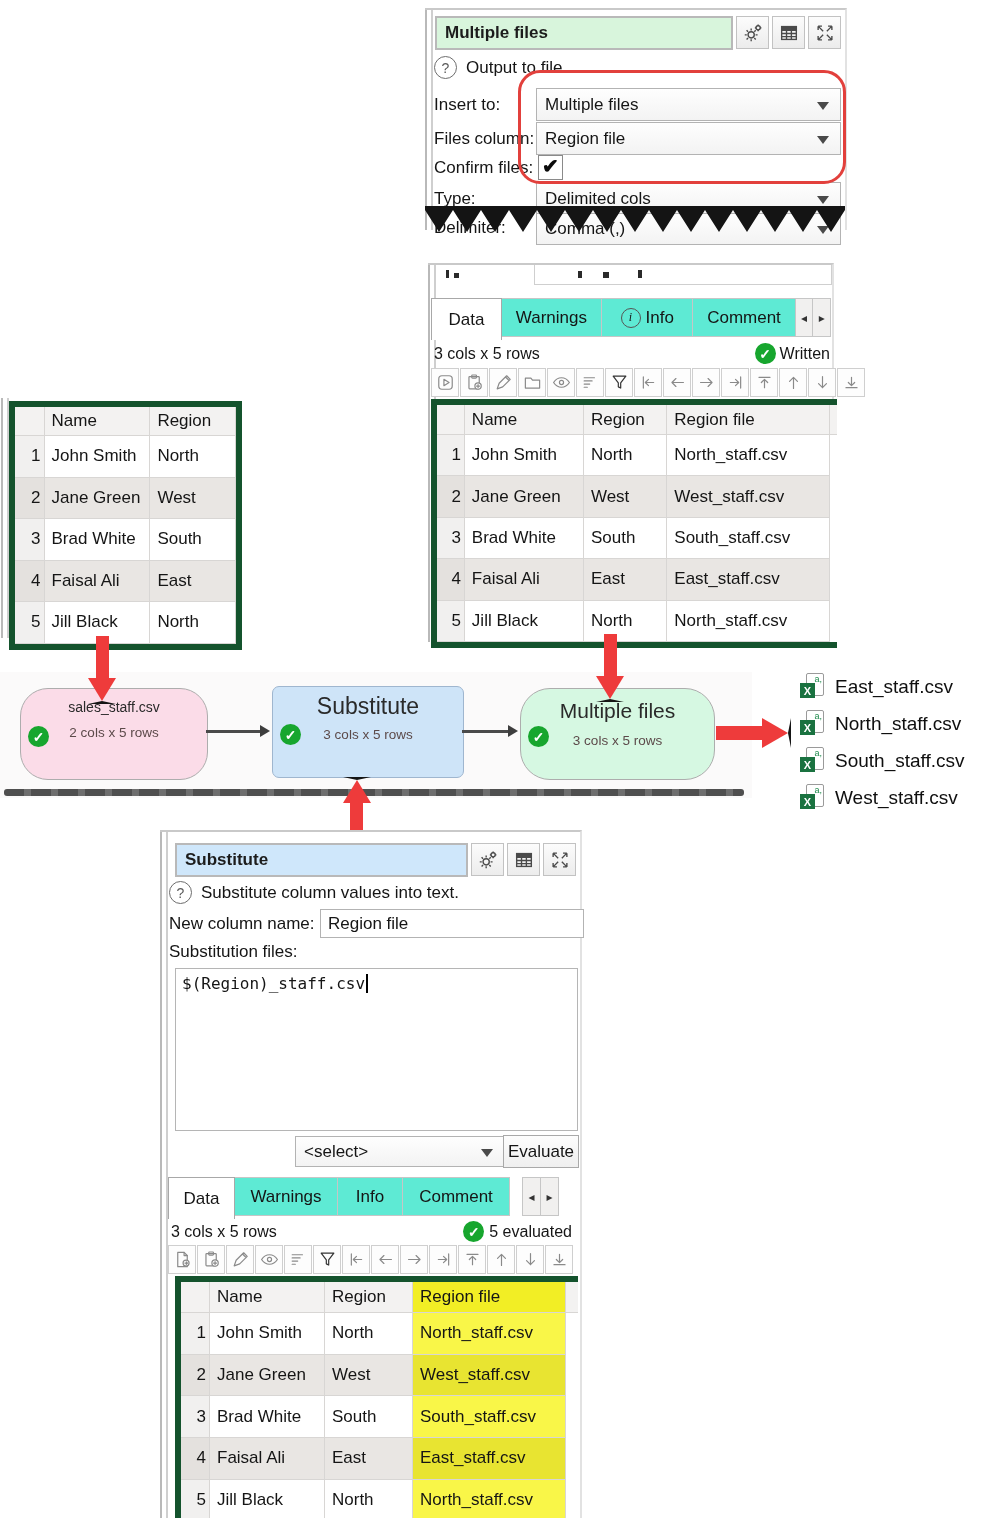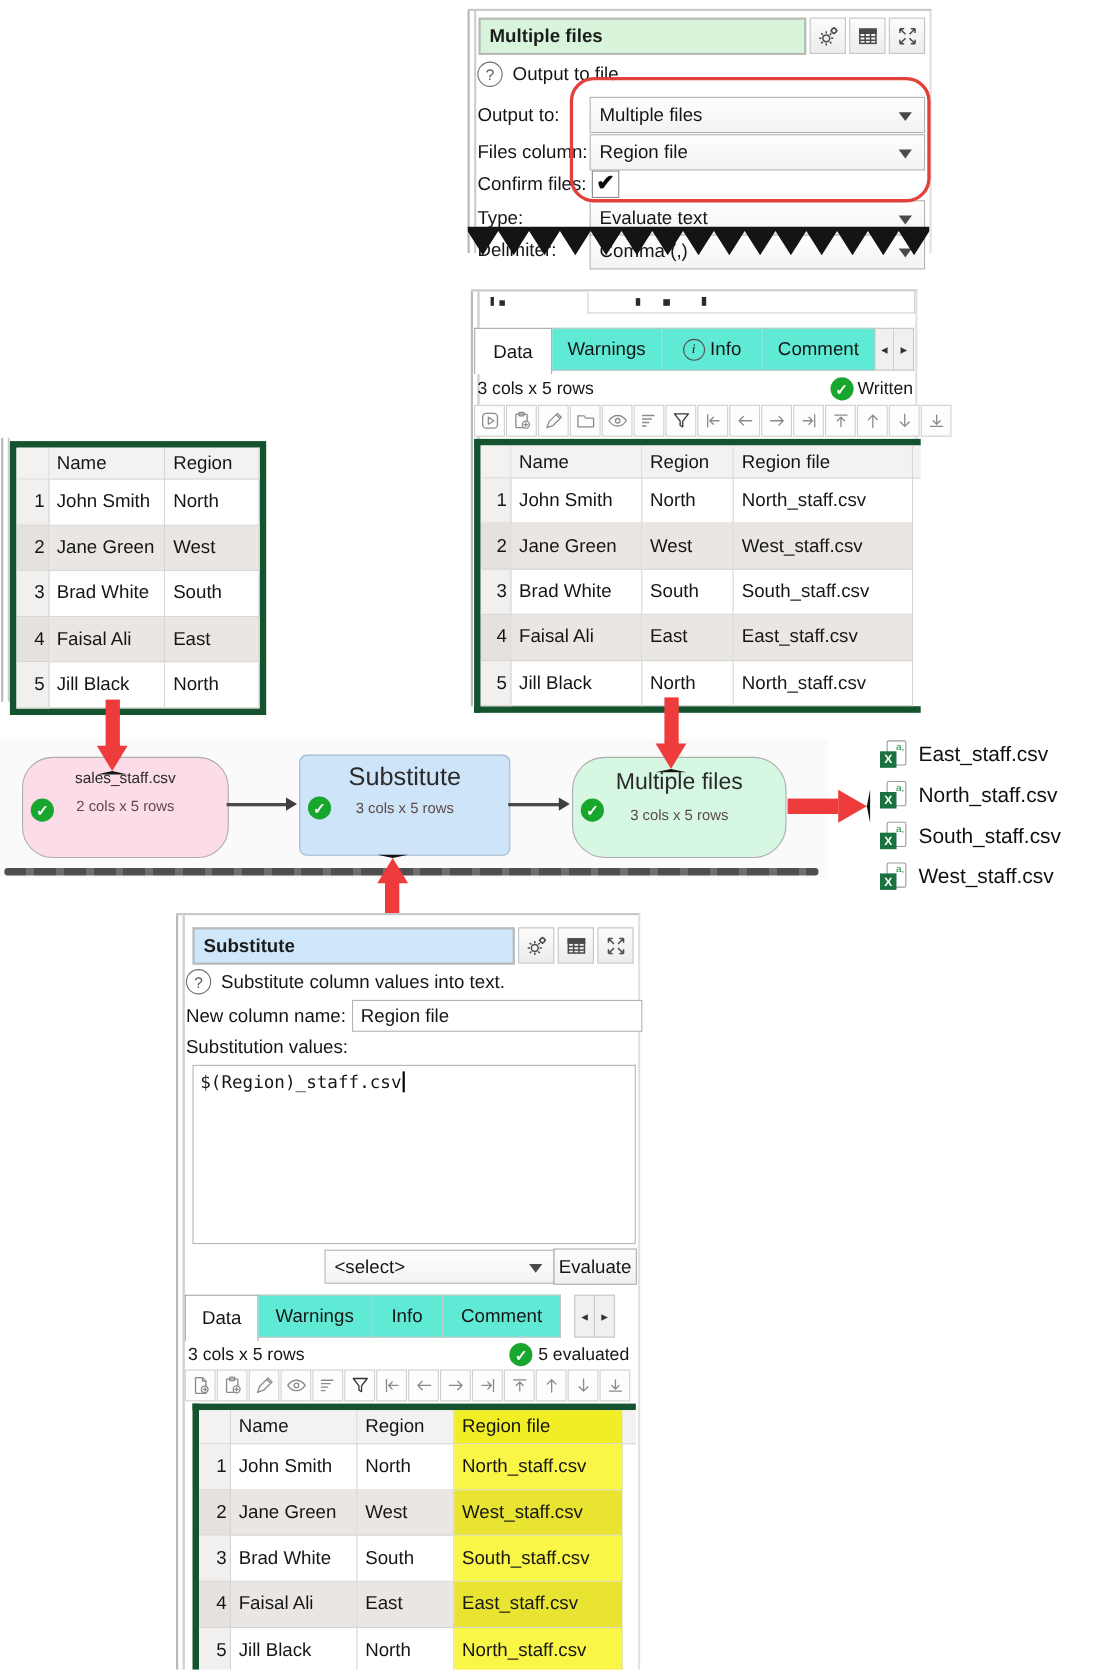--- a/index.html
+++ b/index.html
@@ -134,39 +134,39 @@
             <path d="M10 10L4.5 4.5M4.5 4.5v4.2M4.5 4.5h4.2M14 10l5.5-5.5M19.5 4.5v4.2M19.5 4.5h-4.2M10 14l-5.5 5.5M4.5 19.5v-4.2M4.5 19.5h4.2M14 14l5.5 5.5M19.5 19.5v-4.2M19.5 19.5h-4.2"></path>
           </svg>
       </div>
     </div>
     <div class="fieldrow" style="left:9px;top:46px;">
       <span class="qcirc"></span>
       <span class="helptext">Output to file.</span>
     </div>
     <div class="redbox" style="left:93px;top:60px;width:322px;height:108px;"></div>
     <div class="fieldrow" style="left:9px;top:78px;width:402px;height:33px;">
-      <span>Output to:</span>
+      <span>Insert to:</span>
       <div class="dd" style="position:absolute;left:102px;top:0;width:295px;height:31px;">
         <span>Multiple files</span>
       </div>
     </div>
     <div class="fieldrow" style="left:9px;top:112px;width:402px;height:33px;">
       <span>Files column:</span>
       <div class="dd" style="position:absolute;left:102px;top:0;width:295px;height:31px;">
         <span>Region file</span>
       </div>
     </div>
     <div class="fieldrow" style="left:9px;top:144px;width:402px;height:28px;">
       <span>Confirm files:</span>
       <span class="cb checked" style="position:absolute;left:104px;top:1px;"></span>
     </div>
     <div class="fieldrow" style="left:9px;top:172px;width:402px;height:33px;">
       <span>Type:</span>
       <div class="dd" style="position:absolute;left:102px;top:0;width:295px;height:31px;">
-        <span>Evaluate text</span>
+        <span>Delimited cols</span>
       </div>
     </div>
     <div class="fieldrow" style="left:9px;top:203px;width:402px;height:30px;">
       <span>Delimiter:</span>
       <div class="dd" style="position:absolute;left:102px;top:0;width:295px;height:30px;">
         <span>Comma (,)</span>
       </div>
     </div>
     <svg class="zigzag" width="420" height="26" viewBox="0 0 420 26" style="bottom:-2px;">
       <path fill="#141414" d="M0,4 L14,26 L28,4 L42,26 L56,4 L70,26 L84,4 L98,26 L112,4 L126,26 L140,4 L154,26 L168,4 L182,26 L196,4 L210,26 L224,4 L238,26 L252,4 L266,26 L280,4 L294,26 L308,4 L322,26 L336,4 L350,26 L364,4 L378,26 L392,4 L406,26 L420,4 L420,0 L0,0 Z"></path>
@@ -460,21 +460,21 @@
       <span class="qcirc"></span>
       <span class="helptext">Substitute column values into text.</span>
     </div>
     <div class="fieldrow" style="left:9px;top:77px;width:404px;height:29px;">
       <span>New column name:</span>
       <div class="inputbox" style="position:absolute;left:151px;top:0;width:255px;height:27px;">
         <span>Region file</span>
       </div>
     </div>
     <div class="fieldrow" style="left:9px;top:110px;">
-      <span>Substitution values:</span>
+      <span>Substitution files:</span>
     </div>
     <div class="script" style="left:15px;top:136px;width:395px;height:156px;">
       <span>$(Region)_staff.csv</span><span class="caret"></span>
     </div>
     <div class="fieldrow" style="left:9px;top:304px;width:404px;height:20px;justify-content:flex-end;">
       <span>Insert variable:</span>
       <div class="dd" style="position:absolute;left:126px;top:0;width:200px;height:29px;">
         <span>&lt;select&gt;</span>
       </div>
       <div class="btn" style="position:absolute;left:334px;top:-1px;width:74px;height:31px;">

